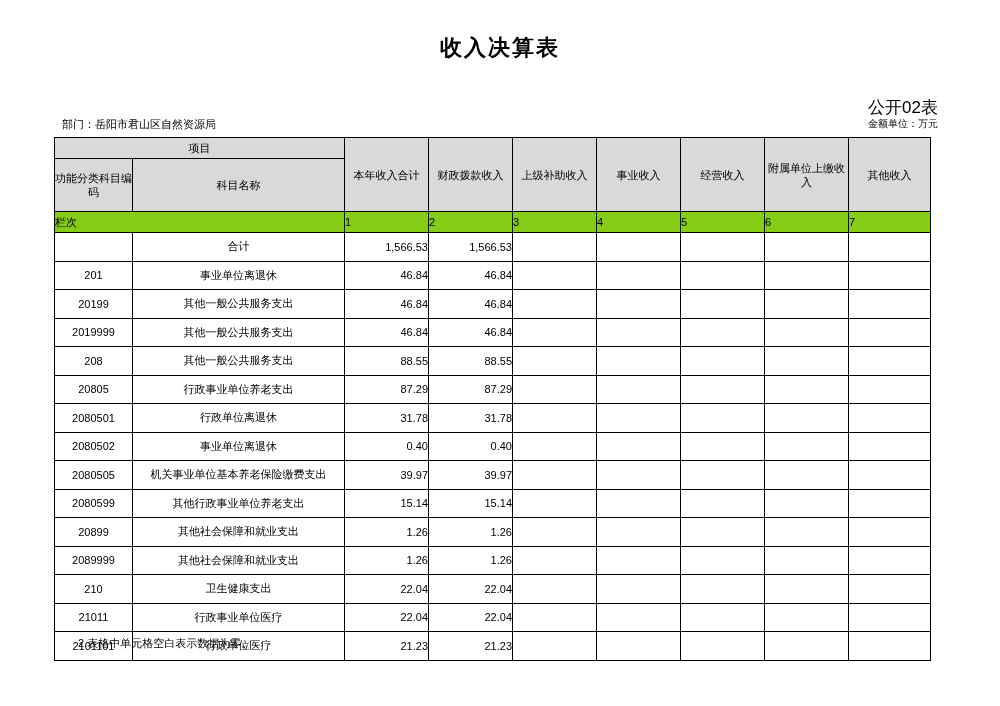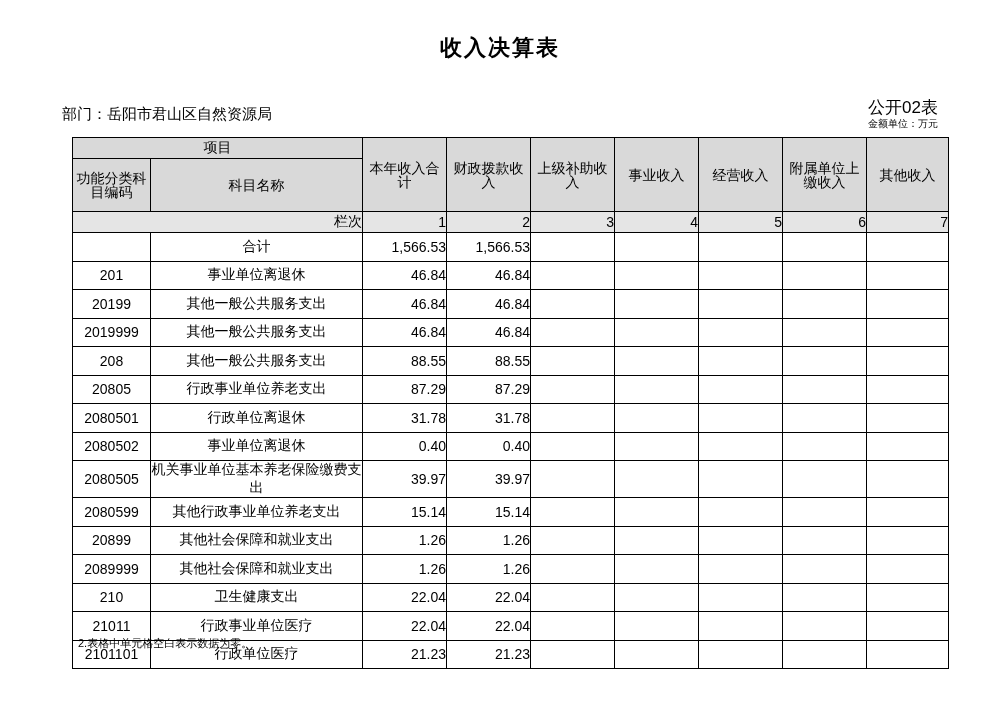--- a/index.html
+++ b/index.html
@@ -37,49 +37,49 @@
   }
   .meta-right2 {
     position: absolute;
     right: 62px;
     top: 84px;
     font-size: 10px;
   }
   .meta-left {
     position: absolute;
     left: 62px;
-    top: 72px;
-    font-size: 15px;
+    top: 84px;
+    font-size: 11px;
     text-align: center;
   }
   table.fin {
     position: absolute;
-    left: 72px;
+    left: 54px;
     top: 104px;
     border-collapse: collapse;
     table-layout: fixed;
     width: 876px;
-    font-size: 14px;
+    font-size: 11px;
   }
   table.fin td, table.fin th {
     border: 1px solid #000;
     padding: 0;
     margin: 0;
     font-weight: normal;
     vertical-align: middle;
   }
   .hdr-tall {
     background: #d9d9d9;
     text-align: center;
     height: 52px;
     line-height: 14px;
   }
   .rownum {
-    background: #e5e5e5;
-    text-align: right;
+    background: #84cc16;
+    text-align: left;
     height: 20px;
   }
   .cell {
     height: 27.5px;
   }
   .c-code {
     text-align: center;
     padding: 0 2px;
   }
   .c-name {

